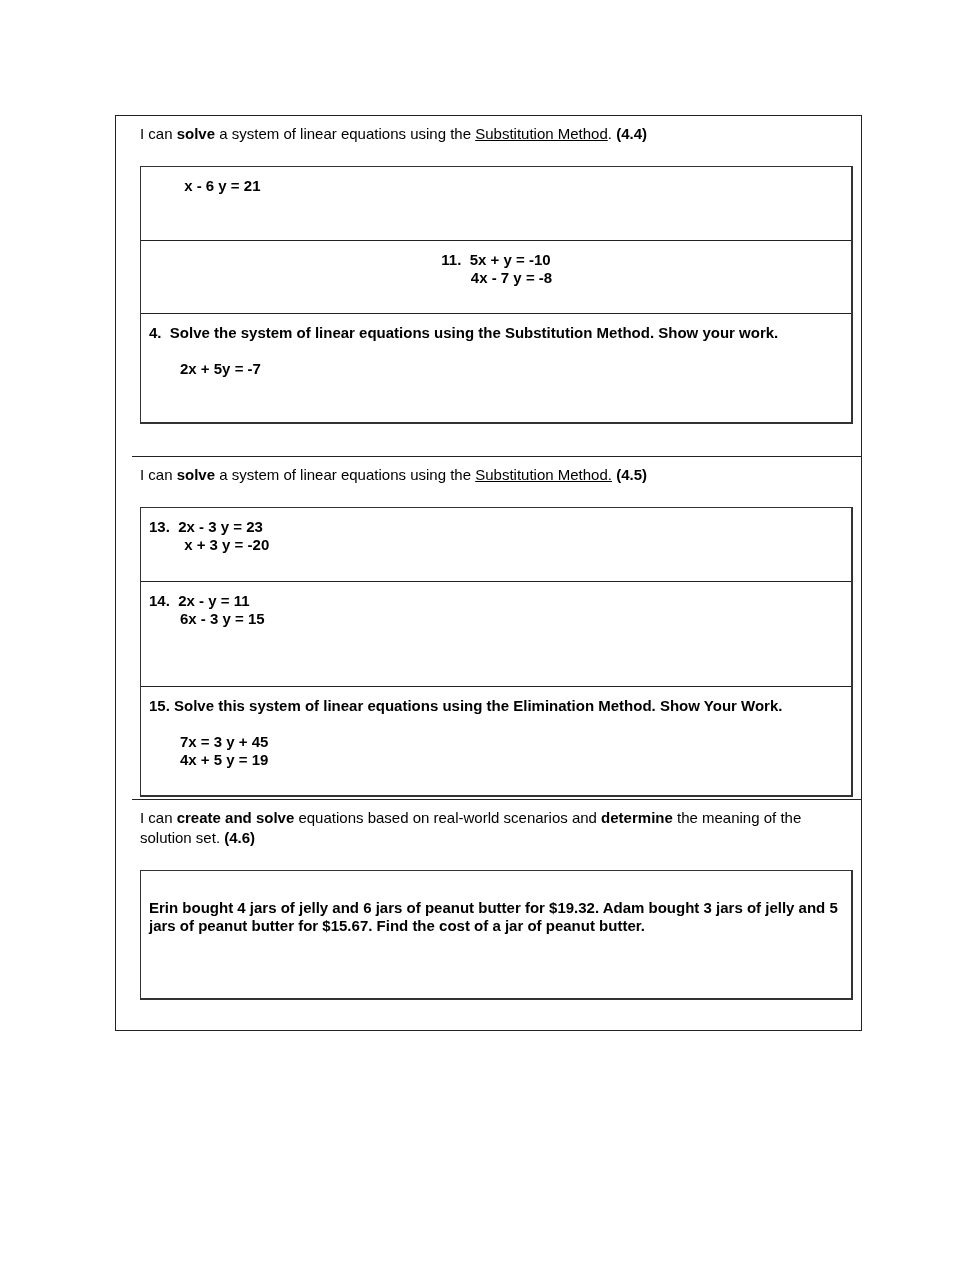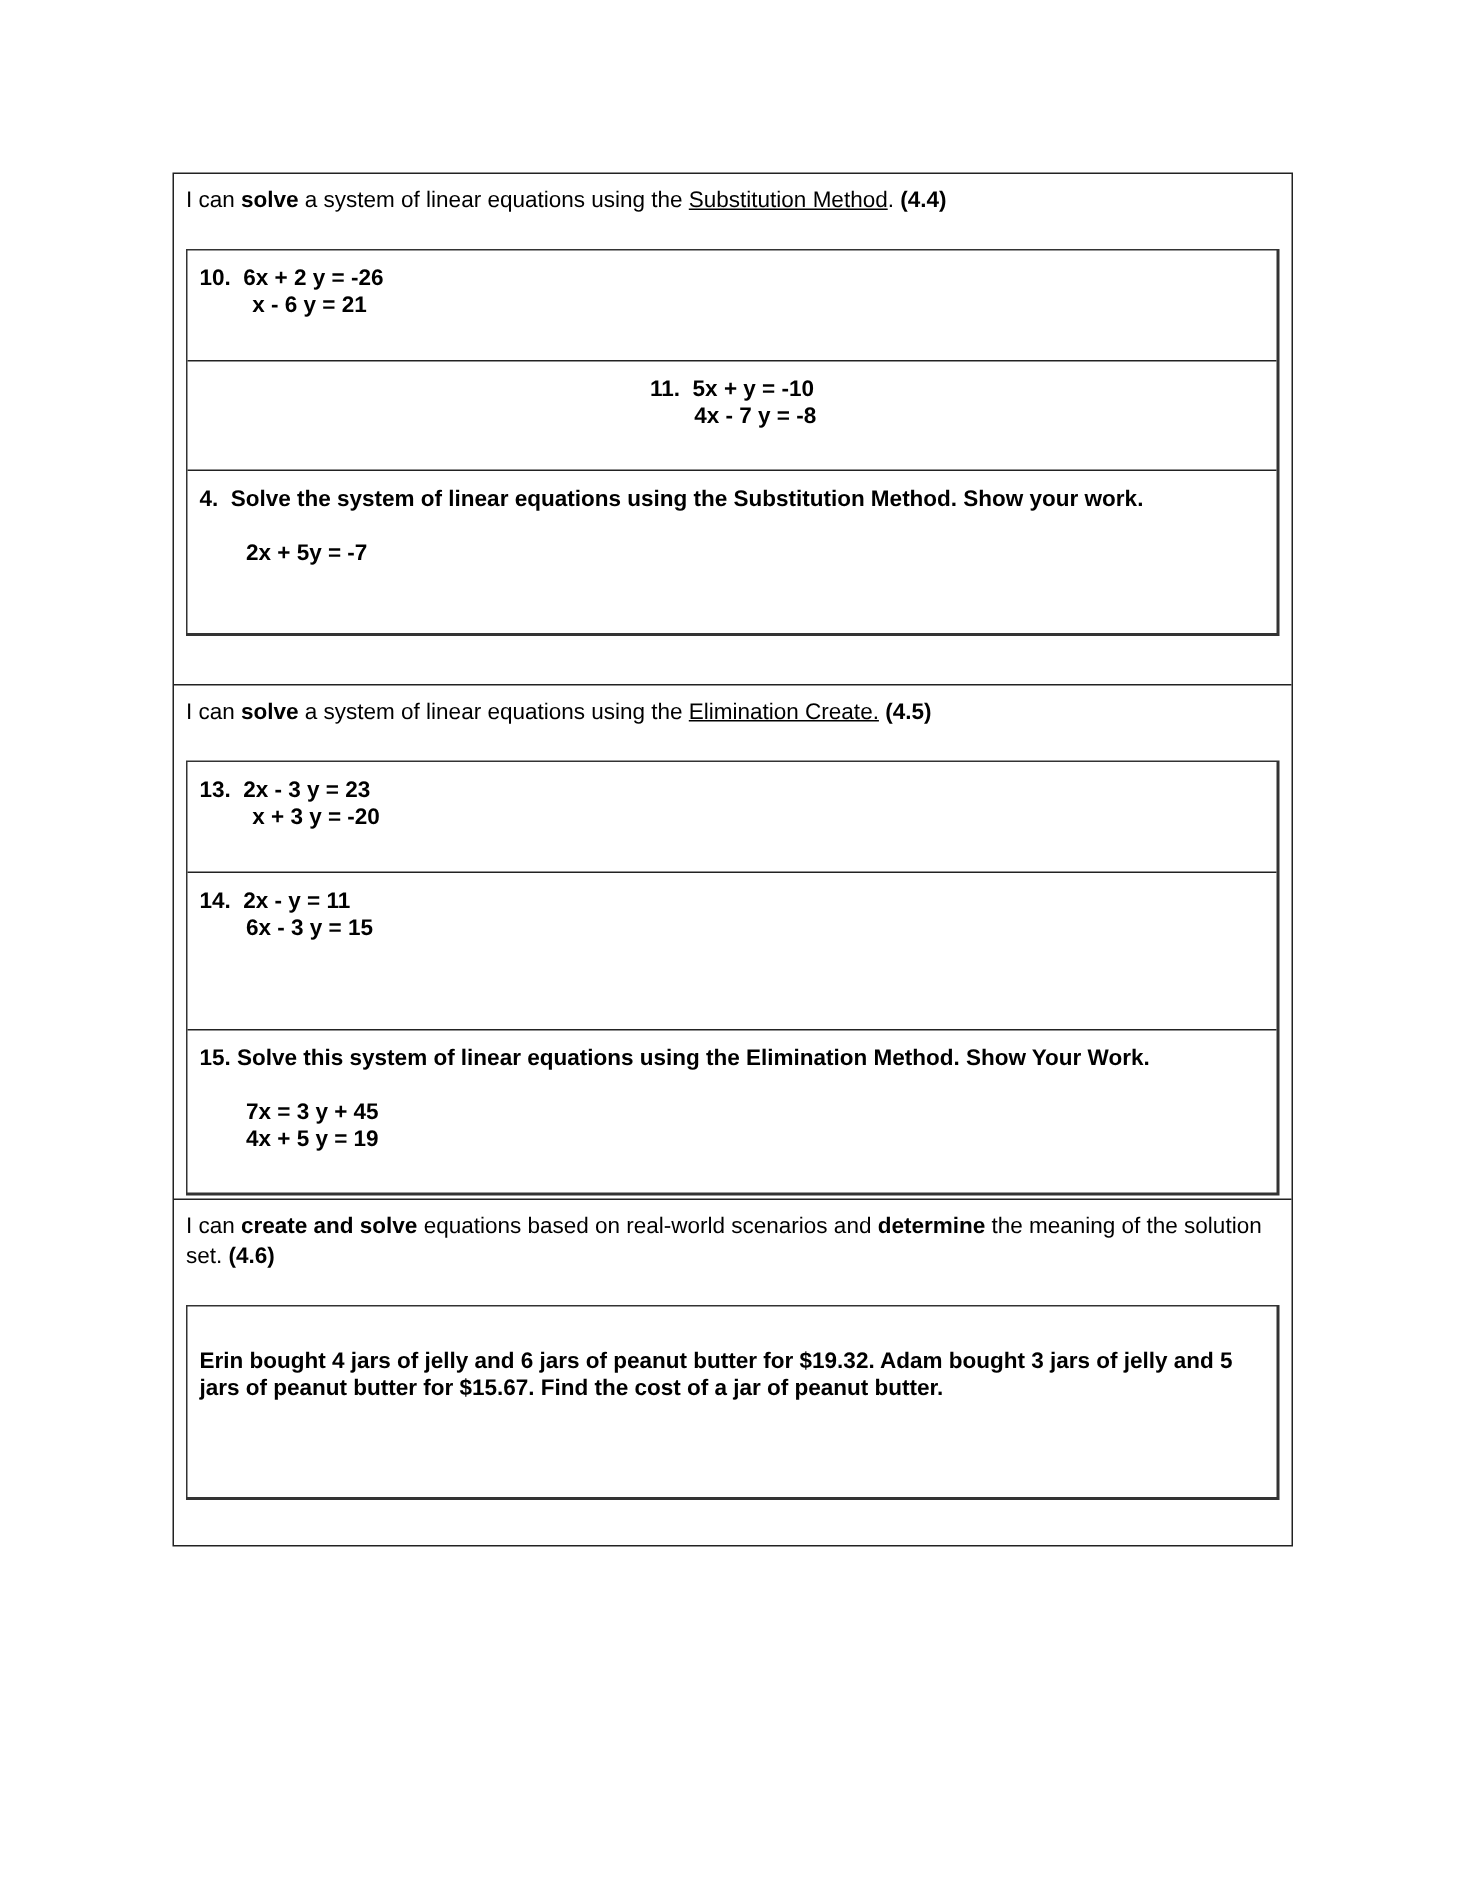--- a/index.html
+++ b/index.html
@@ -1,17 +1,17 @@
 <!DOCTYPE html>
 <html><head>
 <meta charset="utf-8">
 <style>
   html, body { margin: 0; padding: 0; background: #ffffff; }
   body { width: 979px; height: 1266px; position: relative; font-family: "Liberation Sans", sans-serif; color: #000; }
-  .outer { position: absolute; left: 115px; top: 115px; width: 747px; border: 1px solid #222; box-sizing: border-box; }
+  .outer { position: absolute; left: 115px; top: 115px; width: 747px; border: 1px solid #222; box-sizing: border-box; padding-left: 16px; }
   .section { border-top: 1px solid #222; padding: 0 8px; box-sizing: border-box; }
   .section:first-child { border-top: none; }
   .objective { font-size: 15px; line-height: 20px; padding-top: 8px; }
   .objective b { font-weight: bold; }
   .objective u { text-decoration: underline; }
   .qbox { margin-top: 22px; border: 1px solid #333; border-right-width: 2px; border-bottom-width: 2px; }
   .q { border-top: 1px solid #222; padding: 10px 8px 0 8px; font-weight: bold; font-size: 15px; line-height: 18px; box-sizing: border-box; }
   .q:first-child { border-top: none; }
   .eq-line { white-space: pre; }
   .indent { padding-left: 31px; }
@@ -21,38 +21,37 @@
 <body>
 
 <div class="outer">
 
   <div class="section" style="height:340px;">
     <div class="objective">
       <span>I can </span><b>solve</b><span> a system of linear equations using the </span><u>Substitution Method</u><span>. </span><b>(4.4)</b>
     </div>
     <div class="qbox">
       <div class="q" style="height:73px;">
-        <div class="eq-line"><span>10.</span>  <span>6x + 2 y = -26</span></div>
         <div class="eq-line indent"><span> x - 6 y = 21</span></div>
       </div>
       <div class="q" style="height:73px;text-align:center;">
         <div class="eq-line"><span>11.</span>  <span>5x + y = -10</span></div>
         <div class="eq-line indent"><span>4x - 7 y = -8</span></div>
       </div>
       <div class="q" style="height:109px;">
         <div><span>4.</span>&nbsp; <span>Solve the system of linear equations using the Substitution Method. Show your work.</span></div>
         <div class="blank"></div>
         <div class="eq-line indent"><span>2x + 5y = -7</span></div>
       </div>
     </div>
   </div>
 
   <div class="section" style="height:343px;">
     <div class="objective">
-      <span>I can </span><b>solve</b><span> a system of linear equations using the </span><u>Elimination Create.</u><span> </span><b>(4.5)</b>
+      <span>I can </span><b>solve</b><span> a system of linear equations using the </span><u>Substitution Method.</u><span> </span><b>(4.5)</b>
     </div>
     <div class="qbox">
       <div class="q" style="height:73px;">
         <div class="eq-line"><span>13.</span>  <span>2x - 3 y = 23</span></div>
         <div class="eq-line indent"><span> x + 3 y = -20</span></div>
       </div>
       <div class="q" style="height:73px;">
         <div class="eq-line"><span>14.</span>  <span>2x - y = 11</span></div>
         <div class="eq-line indent"><span>6x - 3 y = 15</span></div>
       </div>

